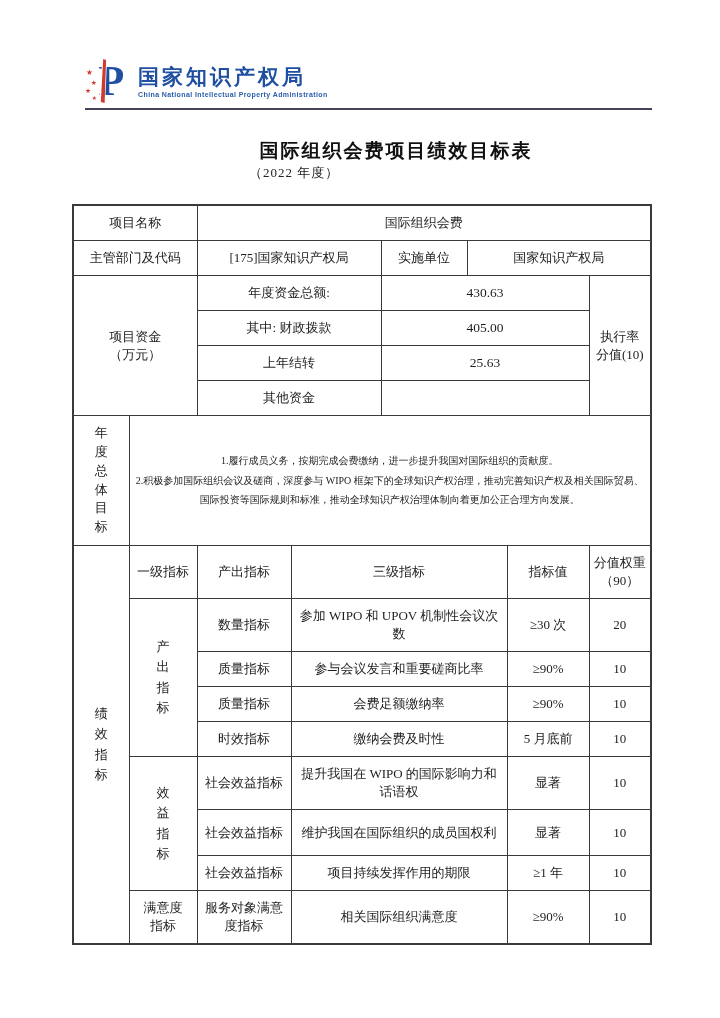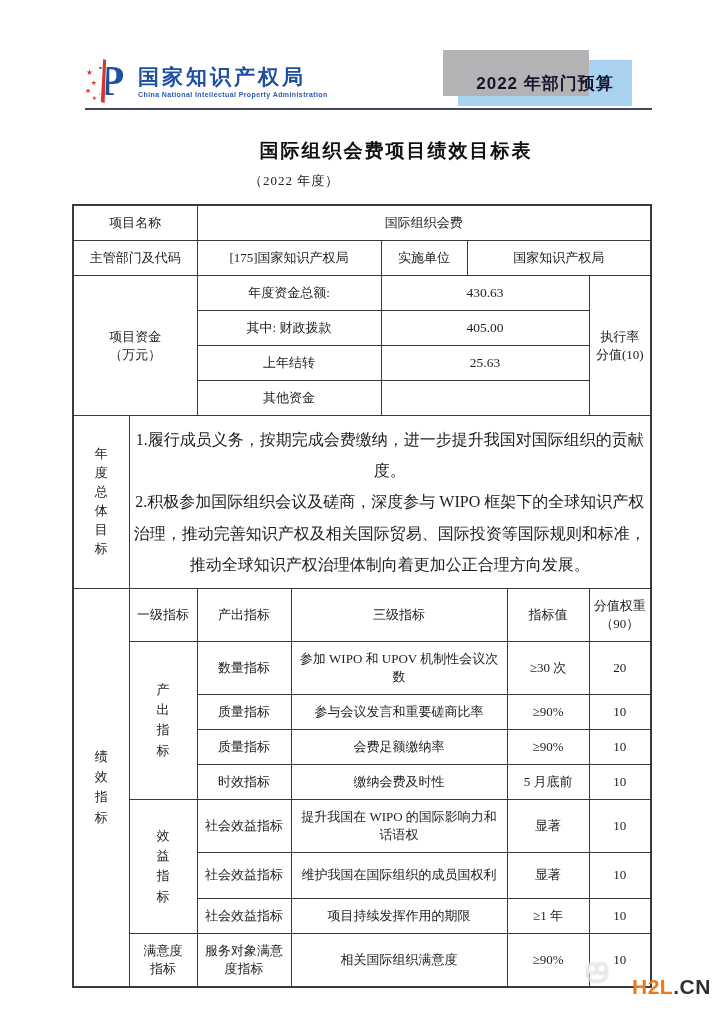--- a/index.html
+++ b/index.html
@@ -14,32 +14,32 @@
   .agency-cn { font-family:"Liberation Sans","DejaVu Sans",sans-serif; font-weight:bold; font-size:21px; letter-spacing:3px; color:#1f4fa0; line-height:1.25; }
   .agency-en { font-family:"Liberation Sans","DejaVu Sans",sans-serif; font-size:7px; font-weight:bold; color:#2a5cad; letter-spacing:0.4px; }
   .header-rule { position:absolute; left:85px; top:108px; width:567px; height:2px; background:#45455a; }
   .budget-badge { position:absolute; left:458px; top:60px; width:174px; height:46px; background:#a9d3f0;
                   display:flex; align-items:center; justify-content:center; z-index:2; }
   .budget-badge::before { content:""; position:absolute; left:-15px; top:-10px; width:146px; height:46px; background:#b3b3b5; z-index:-1; }
   .badge-label { font-family:"Liberation Sans","DejaVu Sans",sans-serif; font-size:17px; font-weight:600; color:#14142a; letter-spacing:1px; }
 
   
   .page-title { position:absolute; top:138px; left:0; width:720px; text-align:center; font-size:19px; font-weight:bold; letter-spacing:2px; color:#111;margin-left:36px; }
-  .page-subtitle { position:absolute; top:172px; left:0; width:588px; text-align:center; font-size:13px; color:#222; letter-spacing:1px; }
+  .page-subtitle { position:absolute; top:164px; left:0; width:588px; text-align:center; font-size:13px; color:#222; letter-spacing:1px; }
 
   
   table.perf { position:absolute; left:72px; top:204px; width:578px; border-collapse:collapse; table-layout:fixed;
                border:2px solid #3a3a3a; font-size:13px; color:#1d1d1d; }
   table.perf td { border:1px solid #3a3a3a; text-align:center; vertical-align:middle; padding:8px 4px; overflow:hidden; }
   .pre { white-space:pre-line; }
   .vtext { display:inline-block; width:1.1em; line-height:1.55; text-align:center; white-space:normal; word-break:break-all; }
   .vtext.tall { line-height:1.45; }
   td.left { text-align:left; padding-left:7px; padding-right:3px; }
   td.num { text-align:right; padding-right:12px; font-size:13.5px; }
-  td.goal { text-align:left; padding:6px 10px 6px 10px; line-height:1.95; font-size:16px; }
+  td.goal { text-align:left; padding:6px 10px 6px 10px; line-height:1.95; font-size:10px; }
   tr.h27 td{ height:27px; } tr.h29 td{ height:29px; } tr.h24 td{ height:24px;margin-left:32px; }
   tr.h110 td{ height:110px; } tr.h49 td{ height:49px; } tr.h26 td{ height:26px; }
   tr.h28 td{ height:28px; } tr.h50 td{ height:50px; } tr.h46 td{ height:46px; } tr.h25 td{ height:25px; }
 
   
   .page-number { position:absolute; top:936px; left:0; width:720px; text-align:center; font-size:13.5px; color:#333; letter-spacing:2px; }
 
   
   .watermark { position:absolute; left:586px; top:956px; width:134px; height:50px; }
   .wm-faint { position:absolute; left:0; top:8px; display:flex; align-items:center; gap:3px; color:#e2e2e2;
@@ -64,23 +64,20 @@
       <text x="2" y="20" font-size="8" fill="#cf3a30">★</text>
       <text x="7" y="30" font-size="7" fill="#cf3a30">★</text>
       <text x="1" y="38" font-size="7" fill="#cf3a30">★</text>
       <text x="8" y="46" font-size="6" fill="#cf3a30">★</text>
     </svg>
     <div class="agency-text">
       <span class="agency-cn">国家知识产权局</span>
       <span class="agency-en">China National Intellectual Property Administration</span>
     </div>
   </div>
-  <div class="budget-badge">
-    <span class="badge-label">2022 年部门预算</span>
-  </div>
   <div class="header-rule"></div>
 
   <div class="page-title">国际组织会费项目绩效目标表</div>
   <div class="page-subtitle">（2022 年度）</div>
 
   <table class="perf">
     <colgroup>
       <col style="width:56px">
         <col style="width:68px">
         <col style="width:94px">
@@ -191,22 +188,14 @@
         <td class="pre">服务对象满意
 度指标</td>
         <td colspan="3" class="left">相关国际组织满意度</td>
         <td>≥90%</td>
         <td>10</td>
       </tr>
     </tbody>
   </table>
 
 
-  <div class="watermark">
-    <div class="wm-faint">
-        <span class="wm-face"></span>
-      </div>
-    <div class="wm-brand">
-      <span class="h2l">H2L</span><span class="cn">.CN</span>
-    </div>
-  </div>
 
 </div>
 
 </body></html>

